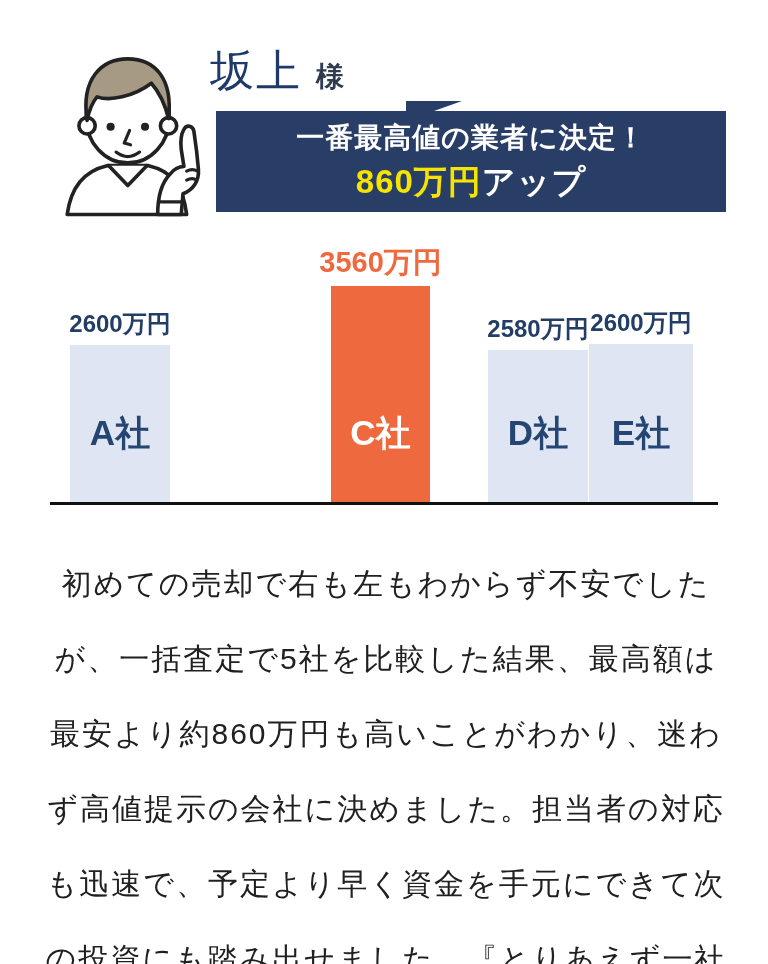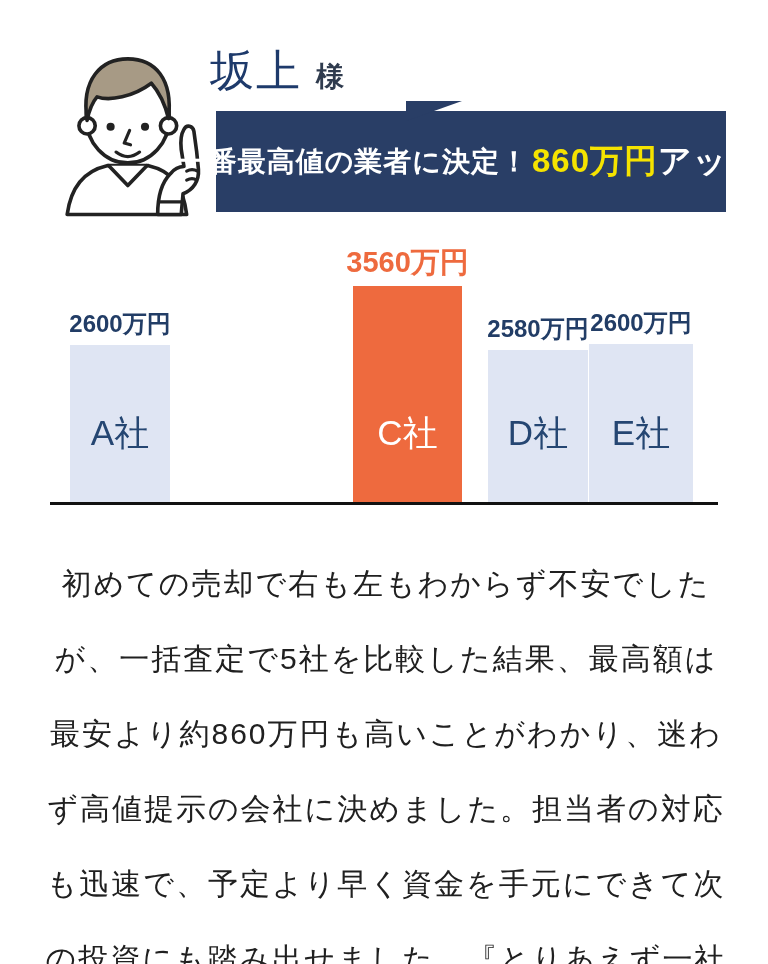--- a/index.html
+++ b/index.html
@@ -15,51 +15,51 @@
   .avatar-outline{fill:#ffffff;stroke:var(--outline-color,#222);stroke-width:4;stroke-linejoin:round;stroke-linecap:round;}
   .avatar-line{fill:none;stroke:var(--outline-color,#222);stroke-width:3.5;stroke-linecap:round;stroke-linejoin:round;}
   .avatar-hair{fill:var(--hair-color,#a79a85);stroke:var(--outline-color,#222);stroke-width:4;stroke-linejoin:round;}
   .avatar-eye{fill:var(--outline-color,#222);}
   .name-row{position:absolute;left:210px;top:42px;display:flex;align-items:baseline;gap:14px;}
   .customer-name{font-size:44px;font-weight:normal;color:var(--name-color,#1e3a6b);letter-spacing:2px;}
   .honorific{font-size:28px;font-weight:bold;color:var(--honorific-color,#2f3b4e);}
   .bubble{
     position:absolute;left:216px;top:111px;width:510px;height:101px;
     background:var(--bubble-bg,#293e66);box-sizing:border-box;
-    display:flex;flex-direction:row;align-items:center;justify-content:center;gap:3px;
+    display:flex;flex-direction:column;align-items:center;justify-content:center;gap:3px;
   }
   .bubble-line1{color:var(--bubble-text,#fff);font-size:28px;font-weight:bold;letter-spacing:1px;white-space:nowrap;}
   .bubble-line2{font-size:33px;font-weight:bold;white-space:nowrap;letter-spacing:1px;}
   .bubble-highlight{color:var(--bubble-highlight,#f5e300);}
   .bubble-suffix{color:var(--bubble-text,#fff);}
   .bubble-tail{
     position:absolute;left:406px;top:101px;width:0;height:0;
     border-top:20px solid var(--bubble-bg,#293e66);
     border-right:56px solid transparent;
   }
   
   .chart{position:relative;width:768px;height:265px;}
   .baseline{position:absolute;left:50px;bottom:0;width:668px;height:3px;background:var(--baseline-color,#111);}
   .bar-col{position:absolute;bottom:2px;display:flex;flex-direction:column;align-items:center;}
   .c0{left:70px;width:100px;}
   .c1{left:201px;width:101px;}
-  .c2{left:331px;width:109px;margin-left:22px;}
+  .c2{left:331px;width:99px;}
   .c3{left:461px;width:100px;padding-left:27px;}
   .c4{left:589px;width:104px;}
   .bar-value{
     font-size:24px;font-weight:bold;color:var(--value-color,#223d66);
     white-space:nowrap;margin-bottom:6px;line-height:1.2;
   }
   .highlight .bar-value{font-size:29px;color:var(--value-highlight-color,#ee6a3e);}
   .bar{
     width:100%;background:var(--bar-color,#dfe5f3);box-sizing:border-box;
     display:flex;justify-content:center;align-items:flex-end;padding-bottom:46px;
   }
   .highlight .bar{background:var(--bar-highlight-color,#ee6a3e);}
-  .bar-label{font-size:35px;font-weight:normal;color:var(--bar-label-color,#254672);white-space:nowrap;}
+  .bar-label{font-size:35px;font-weight:bold;color:var(--bar-label-color,#254672);white-space:nowrap;}
   .highlight .bar-label{color:var(--bar-label-highlight-color,#ffffff);}
   
   .testimonial{
     margin:41px 36px 0 40px;
     font-size:30px;line-height:75px;letter-spacing:2px;
     color:var(--body-text-color,#202020);
     text-align:center;
   }
 </style>
 </head>

